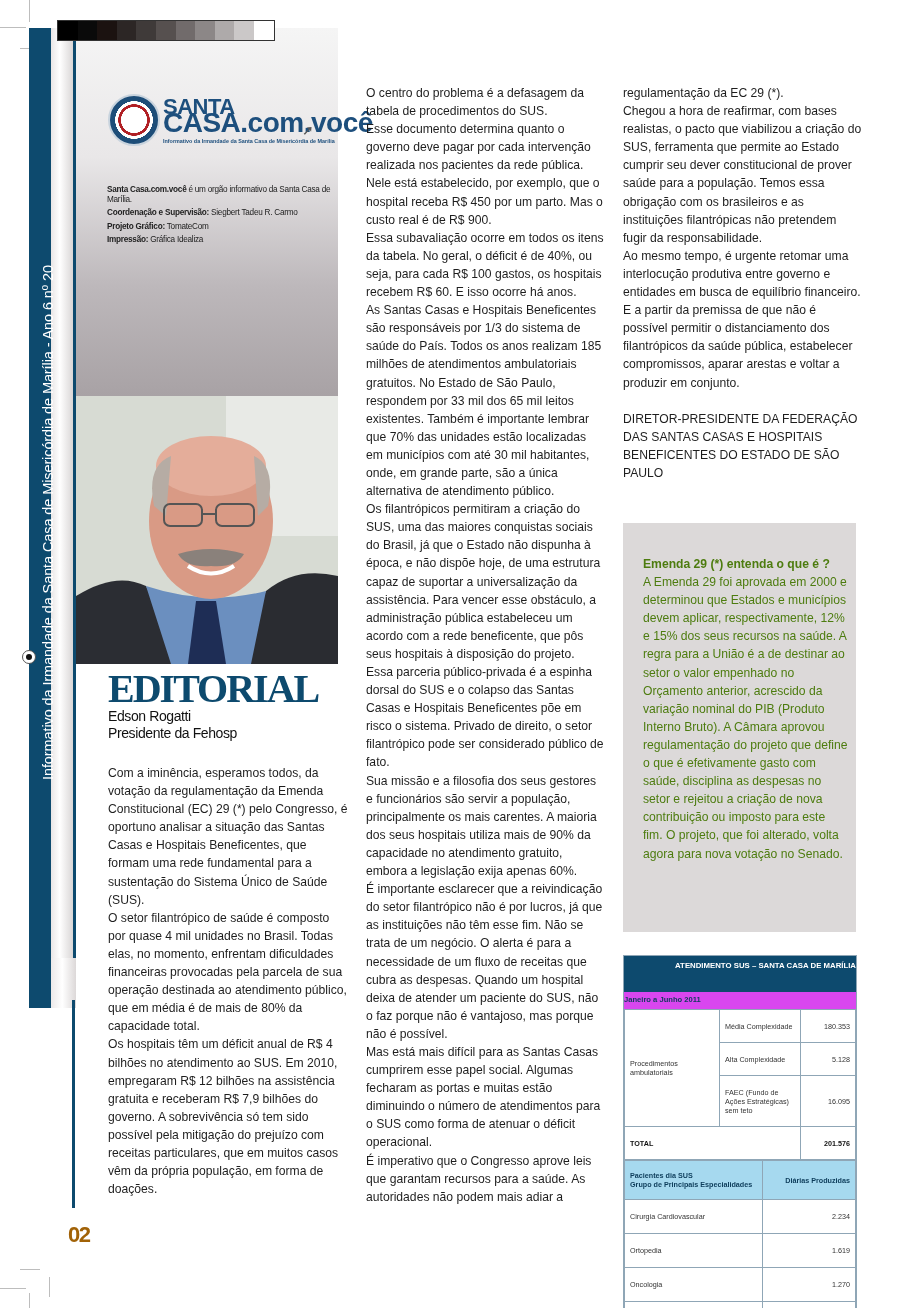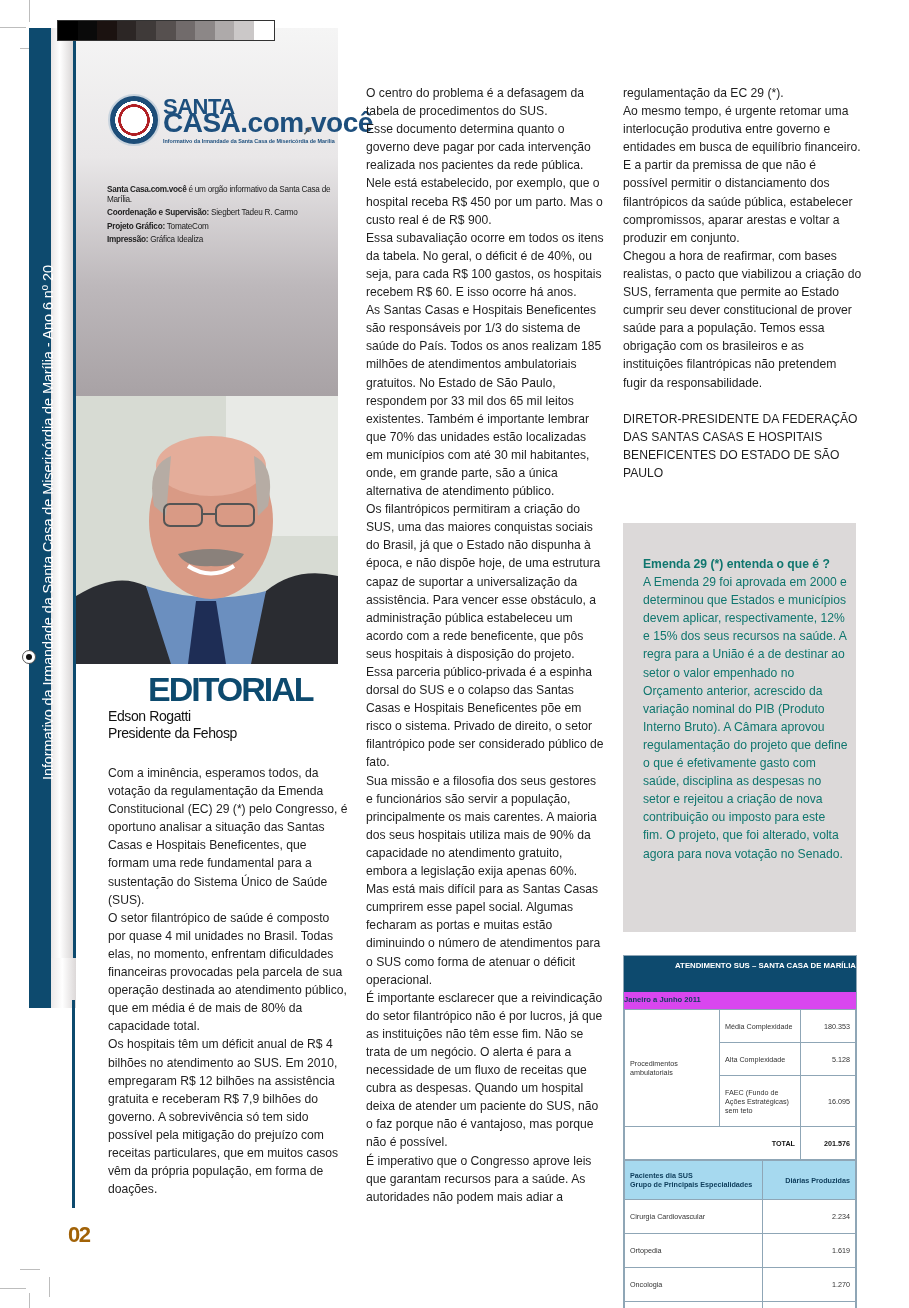--- a/index.html
+++ b/index.html
@@ -34,33 +34,33 @@
   .logo-cursor { left:302px; top:122px; font-size:14px; color:#555; }
 
   .credits { left:107px; top:185px; width:225px; font-family:"Liberation Sans", sans-serif; font-size:8.2px; line-height:9.6px; color:#222; letter-spacing:-0.25px; }
   .credits p { margin:0 0 4px 0; }
   .credits b { font-weight:bold; }
 
   
   .photo { left:76px; top:396px; width:262px; height:268px; overflow:hidden;
            background:linear-gradient(180deg,#dfe3dc 0%,#c9cfc2 40%,#9aa19a 70%,#6c6e6b 100%); }
 
-  .editorial-title { left:108px; top:672px; font-family:Liberation Sans, sans-serif; font-weight:bold; font-size:34px;
-                     color:#0d4a6e; letter-spacing:-2px; line-height:34px;margin-left:40px; }
+  .editorial-title { left:108px; top:672px; font-family:Liberation Serif, serif; font-weight:bold; font-size:40px;
+                     color:#0d4a6e; letter-spacing:-2px; line-height:34px; }
   .author { left:108px; top:708px; font-family:"Liberation Sans", sans-serif; font-size:14px; line-height:17px; color:#111; letter-spacing:-0.4px; }
 
   .col { font-family:"Liberation Sans", sans-serif; font-size:12.15px; line-height:18.1px; color:#1e1e1e; }
   .col p { margin:0; }
   .col1 { left:108px; top:764px; width:240px; }
   .col2 { left:366px; top:84px; width:238px; }
   .col3 { left:623px; top:84px; width:240px; }
   .signature { left:623px; top:410px; width:240px; font-family:"Liberation Sans", sans-serif; font-size:12.15px; line-height:18.1px; color:#1e1e1e; }
 
   .box { left:623px; top:523px; width:233px; height:409px; background:#dcd9d9; }
-  .box-inner { position:absolute; left:20px; top:32px; width:205px; font-family:"Liberation Sans", sans-serif; font-size:12.15px; line-height:18.1px; color:#0f766e; }
+  .box-inner { position:absolute; left:20px; top:32px; width:205px; font-family:"Liberation Sans", sans-serif; font-size:12.15px; line-height:18.1px; color:#4d7c0f; }
   .box-inner .t { font-weight:bold; }
 
   
   .tbl { left:623px; top:955px; width:232px; font-family:"Liberation Sans", sans-serif; font-size:7.2px; color:#333; border:1px solid #8fa6b6; background:#fff; }
   .tbl .hd { background:#0d4a6e; color:#fff; font-weight:bold; text-align:right; height:36px; line-height:20px; font-size:7.8px; }
   .tbl .sub { background:#d946ef; color:#0d3c5a; font-weight:bold; text-align:left; height:17px; line-height:16px; font-size:7.6px; }
   .tbl table { width:100%; border-collapse:collapse; }
   .tbl td { border:1px solid #8fa6b6; padding:10px 5px; vertical-align:middle; }
   .tbl .num { text-align:right; }
   .tbl .bold { font-weight:bold; color:#111; }
@@ -150,29 +150,29 @@
   <p>Os hospitais têm um déficit anual de R$ 4 bilhões no atendimento ao SUS. Em 2010, empregaram R$ 12 bilhões na assistência gratuita e receberam R$ 7,9 bilhões do governo. A sobrevivência só tem sido possível pela mitigação do prejuízo com receitas particulares, que em muitos casos vêm da própria população, em forma de doações.</p>
 </div>
 
 <div class="abs col col2">
   <p>O centro do problema é a defasagem da tabela de procedimentos do SUS.</p>
   <p>Esse documento determina quanto o governo deve pagar por cada intervenção realizada nos pacientes da rede pública. Nele está estabelecido, por exemplo, que o hospital receba R$ 450 por um parto. Mas o custo real é de R$ 900.</p>
   <p>Essa subavaliação ocorre em todos os itens da tabela. No geral, o déficit é de 40%, ou seja, para cada R$ 100 gastos, os hospitais recebem R$ 60. E isso ocorre há anos.</p>
   <p>As Santas Casas e Hospitais Beneficentes são responsáveis por 1/3 do sistema de saúde do País. Todos os anos realizam 185 milhões de atendimentos ambulatoriais gratuitos. No Estado de São Paulo, respondem por 33 mil dos 65 mil leitos existentes. Também é importante lembrar que 70% das unidades estão localizadas em municípios com até 30 mil habitantes, onde, em grande parte, são a única alternativa de atendimento público.</p>
   <p>Os filantrópicos permitiram a criação do SUS, uma das maiores conquistas sociais do Brasil, já que o Estado não dispunha à época, e não dispõe hoje, de uma estrutura capaz de suportar a universalização da assistência. Para vencer esse obstáculo, a administração pública estabeleceu um acordo com a rede beneficente, que pôs seus hospitais à disposição do projeto. Essa parceria público-privada é a espinha dorsal do SUS e o colapso das Santas Casas e Hospitais Beneficentes põe em risco o sistema. Privado de direito, o setor filantrópico pode ser considerado público de fato.</p>
   <p>Sua missão e a filosofia dos seus gestores e funcionários são servir a população, principalmente os mais carentes. A maioria dos seus hospitais utiliza mais de 90% da capacidade no atendimento gratuito, embora a legislação exija apenas 60%.</p>
+  <p>É importante esclarecer que a reivindicação do setor filantrópico não é por lucros, já que as instituições não têm esse fim. Não se trata de um negócio. O alerta é para a necessidade de um fluxo de receitas que cubra as despesas. Quando um hospital deixa de atender um paciente do SUS, não o faz porque não é vantajoso, mas porque não é possível.</p>
   <p>Mas está mais difícil para as Santas Casas cumprirem esse papel social. Algumas fecharam as portas e muitas estão diminuindo o número de atendimentos para o SUS como forma de atenuar o déficit operacional.</p>
-  <p>É importante esclarecer que a reivindicação do setor filantrópico não é por lucros, já que as instituições não têm esse fim. Não se trata de um negócio. O alerta é para a necessidade de um fluxo de receitas que cubra as despesas. Quando um hospital deixa de atender um paciente do SUS, não o faz porque não é vantajoso, mas porque não é possível.</p>
   <p>É imperativo que o Congresso aprove leis que garantam recursos para a saúde. As autoridades não podem mais adiar a</p>
 </div>
 
 <div class="abs col col3">
   <p>regulamentação da EC 29 (*).</p>
+  <p>Chegou a hora de reafirmar, com bases realistas, o pacto que viabilizou a criação do SUS, ferramenta que permite ao Estado cumprir seu dever constitucional de prover saúde para a população. Temos essa obrigação com os brasileiros e as instituições filantrópicas não pretendem fugir da responsabilidade.</p>
   <p>Ao mesmo tempo, é urgente retomar uma interlocução produtiva entre governo e entidades em busca de equilíbrio financeiro. E a partir da premissa de que não é possível permitir o distanciamento dos filantrópicos da saúde pública, estabelecer compromissos, aparar arestas e voltar a produzir em conjunto.</p>
-  <p>Chegou a hora de reafirmar, com bases realistas, o pacto que viabilizou a criação do SUS, ferramenta que permite ao Estado cumprir seu dever constitucional de prover saúde para a população. Temos essa obrigação com os brasileiros e as instituições filantrópicas não pretendem fugir da responsabilidade.</p>
 </div>
 
 <div class="abs signature">DIRETOR-PRESIDENTE DA FEDERAÇÃO DAS SANTAS CASAS E HOSPITAIS BENEFICENTES DO ESTADO DE SÃO PAULO</div>
 
 <div class="abs box">
   <div class="box-inner">
     <div class="t">Emenda 29 (*) entenda o que é ?</div>
     <div>A Emenda 29 foi aprovada em 2000 e determinou que Estados e municípios devem aplicar, respectivamente, 12% e 15% dos seus recursos na saúde. A regra para a União é a de destinar ao setor o valor empenhado no Orçamento anterior, acrescido da variação nominal do PIB (Produto Interno Bruto).  A Câmara aprovou regulamentação do projeto que define o que é efetivamente gasto com saúde, disciplina as despesas no setor e rejeitou a criação de nova contribuição ou imposto para este fim.  O projeto, que foi alterado, volta agora para nova votação no Senado.</div>
   </div>
 </div>
@@ -189,21 +189,21 @@
     </tr>
     <tr>
       <td style="height:12px;">Alta Complexidade</td>
       <td class="num">5.128</td>
     </tr>
     <tr>
       <td style="height:30px;width:70px;">FAEC (Fundo de Ações Estratégicas) sem teto</td>
       <td class="num">16.095</td>
     </tr>
     <tr>
-      <td colspan="2" class="bold" style="height:12px;text-align:right;">TOTAL</td>
+      <td colspan="2" class="bold" style="height:12px;">TOTAL</td>
       <td class="num bold">201.576</td>
     </tr>
   </tbody>
     </table>
   <table>
     <tbody>
         <tr class="sh">
       <td>
         <div>Pacientes dia SUS</div>
         <div>Grupo de Principais Especialidades</div>

